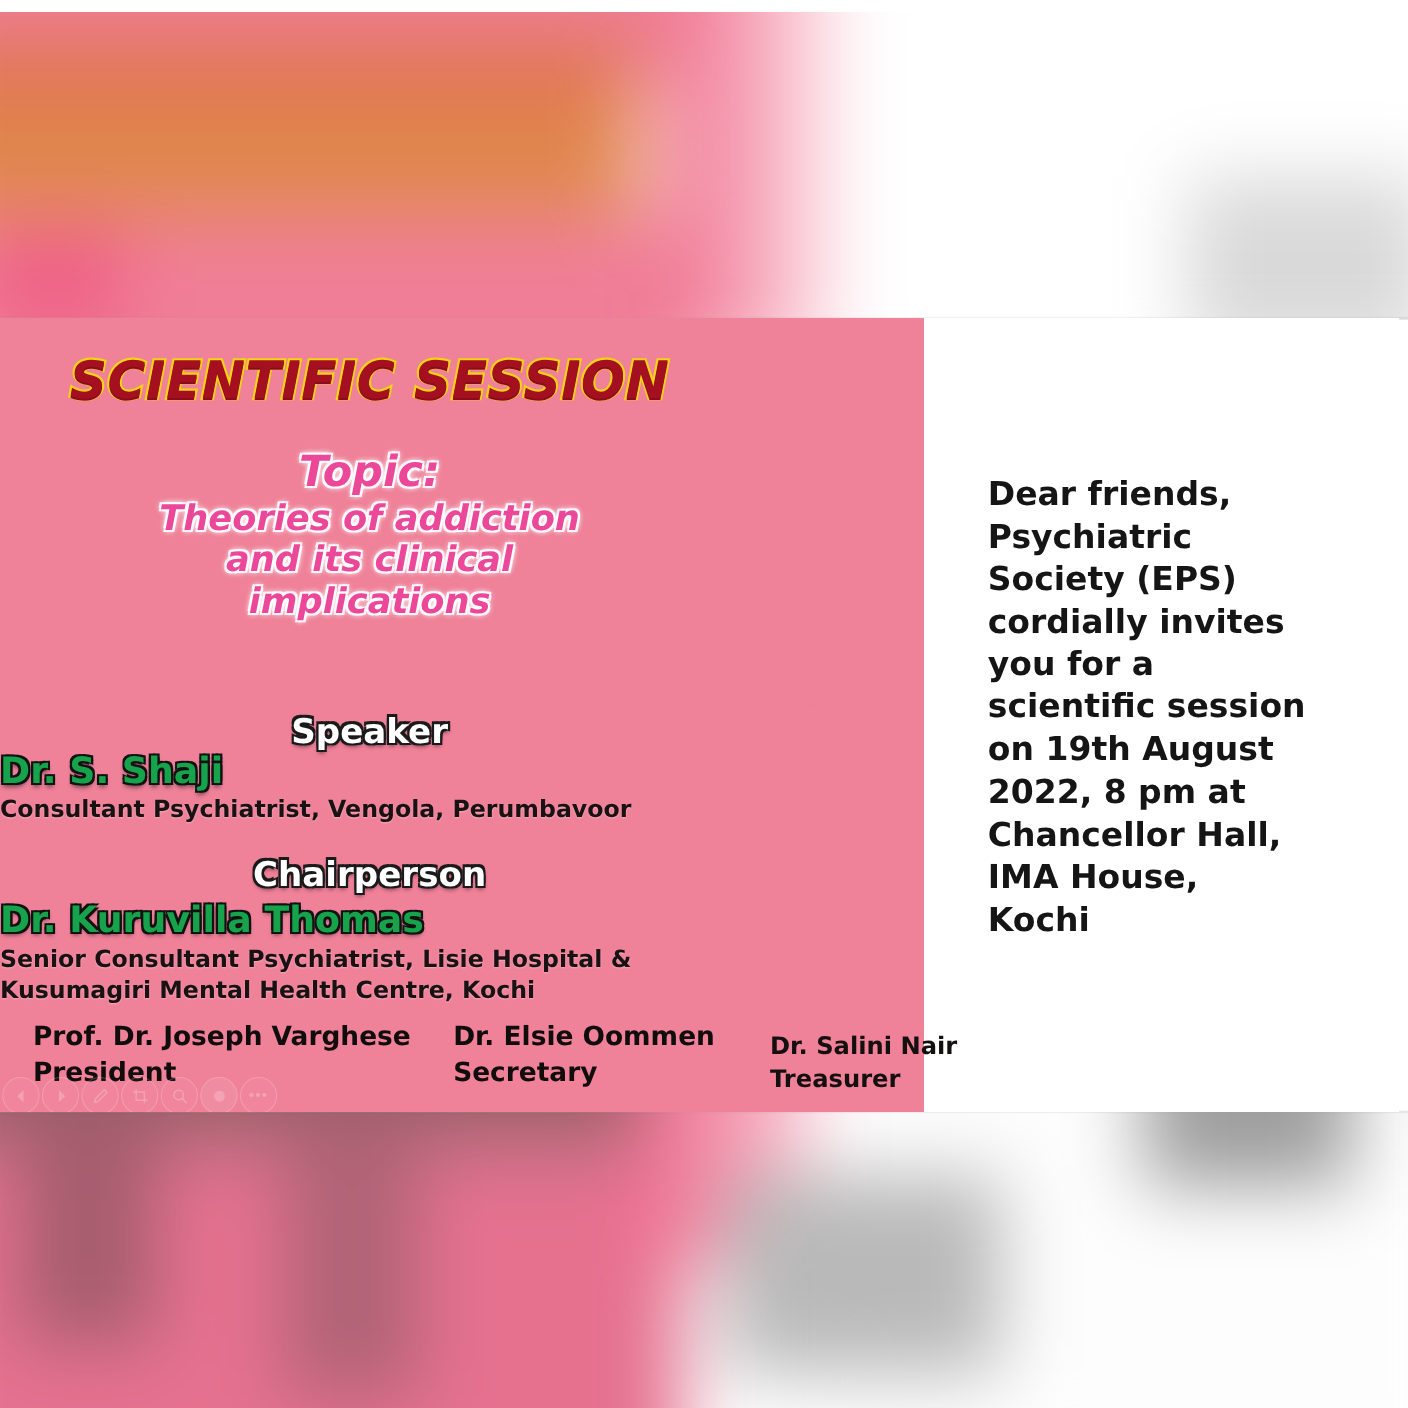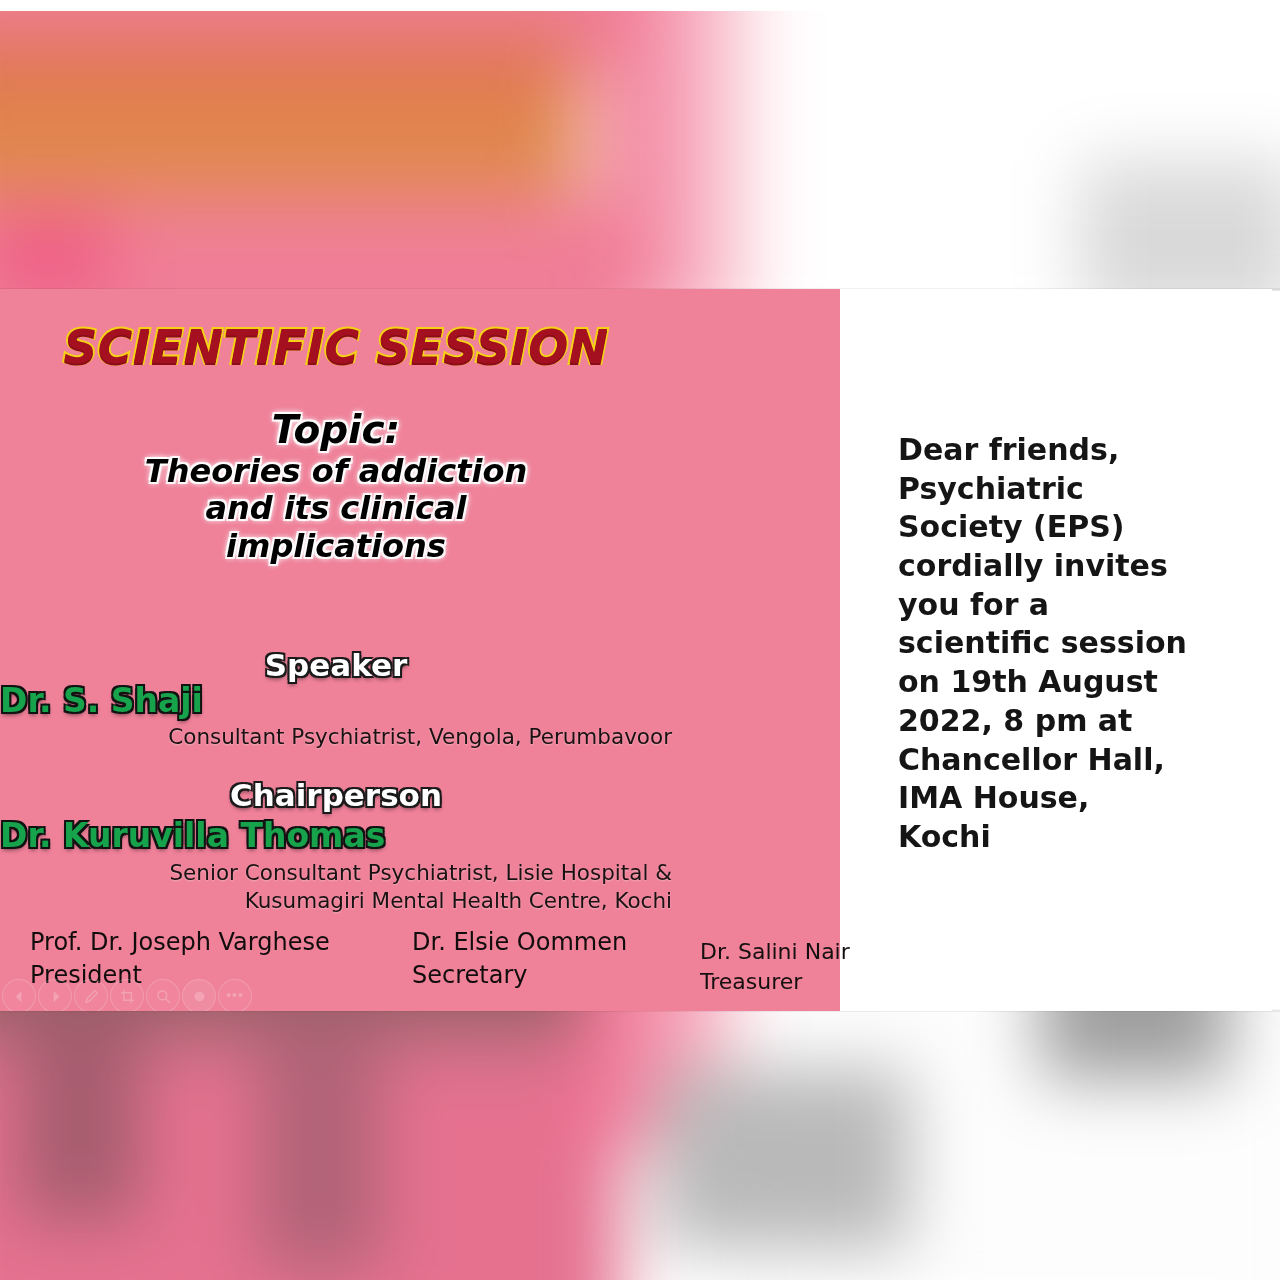--- a/index.html
+++ b/index.html
@@ -66,21 +66,21 @@
     color:#a4101f;
     -webkit-text-stroke:4px #f5d216;
     paint-order:stroke fill;
     text-shadow:0 2px 0 #8a0c18;
   }
 
   .topic-block{
     position:absolute;left:0;top:118px;width:672px;text-align:center;
     font-family:"DejaVu Sans","Liberation Sans",sans-serif;
     font-weight:bold;font-style:italic;line-height:1.17;
-    color:#000000;
+    color:#ec4899;
     text-shadow:
       0 0 7px #ffffff, 0 0 7px #ffffff, 0 0 3px #ffffff,
       -2px -2px 0 rgba(255,255,255,.85), 2px -2px 0 rgba(255,255,255,.85),
       -2px  2px 0 rgba(255,255,255,.85), 2px  2px 0 rgba(255,255,255,.85);
   }
   .topic-label{font-size:39px;display:block;}
   .topic-line{font-size:32px;display:block;}
 
   .role-head{
     text-align:center;width:672px;position:absolute;left:0;
@@ -94,39 +94,39 @@
   .person-name{
     text-align:left;width:672px;position:absolute;left:0;
     font-family:"DejaVu Sans","Liberation Sans",sans-serif;
     font-weight:bold;font-size:33px;color:#17a24c;
     text-shadow:
       -2px -2px 0 #121212, 2px -2px 0 #121212,
       -2px  2px 0 #121212, 2px  2px 0 #121212,
        0px  3px 4px rgba(0,0,0,.5);
   }
   .person-aff{
-    text-align:right;width:672px;position:absolute;left:0;
-    font-family:"DejaVu Sans","Liberation Sans",sans-serif;
-    font-weight:normal;font-size:21.5px;line-height:1.28;color:#1a1212;
+    text-align:left;width:672px;position:absolute;left:0;
+    font-family:"DejaVu Sans","Liberation Sans",sans-serif;
+    font-weight:bold;font-size:21.5px;line-height:1.28;color:#1a1212;
     text-shadow:0 1px 2px rgba(255,255,255,.35);
   }
 
   #speaker-head{top:358px;}
   #speaker-name{top:392px;}
   #speaker-aff {top:434px;}
   #chair-head  {top:488px;}
   #chair-name  {top:527px;}
   #chair-aff   {top:570px;}
 
   
   .officials{position:absolute;left:0;top:636px;width:1272px;height:86px;}
   .official{
     position:absolute;
     font-family:"DejaVu Sans","Liberation Sans",sans-serif;
-    font-weight:normal;font-size:24px;line-height:1.38;color:#120d0d;
+    font-weight:bold;font-size:24px;line-height:1.38;color:#120d0d;
     white-space:nowrap;
   }
   .official .nm{display:block;}
   .official .rl{display:block;}
   #official-0{left:30px;top:1px;}
   #official-1{left:412px;top:1px;}
   #official-2{left:700px;top:12px;font-size:22px;color:#151010;}
 
   
   #overlay-toolbar{

